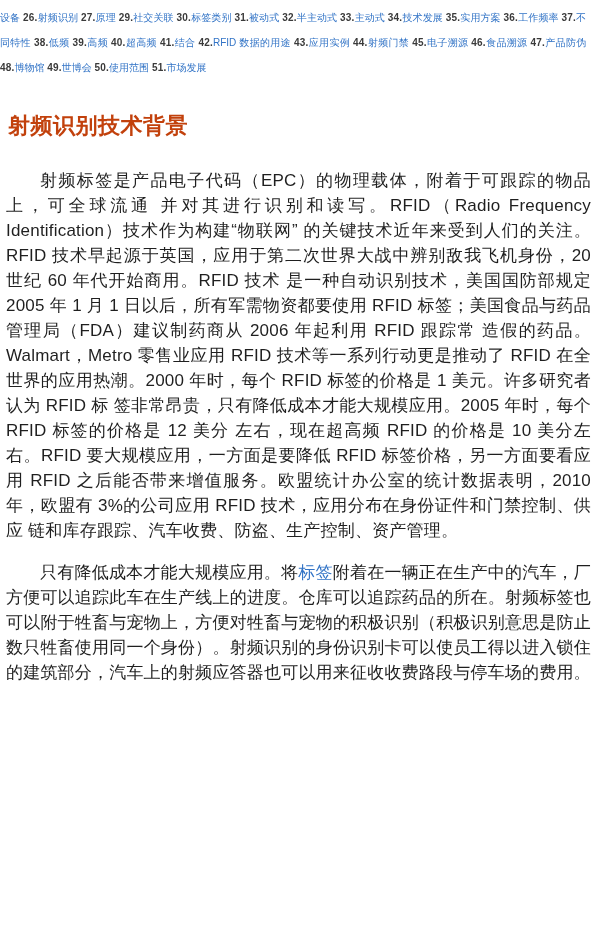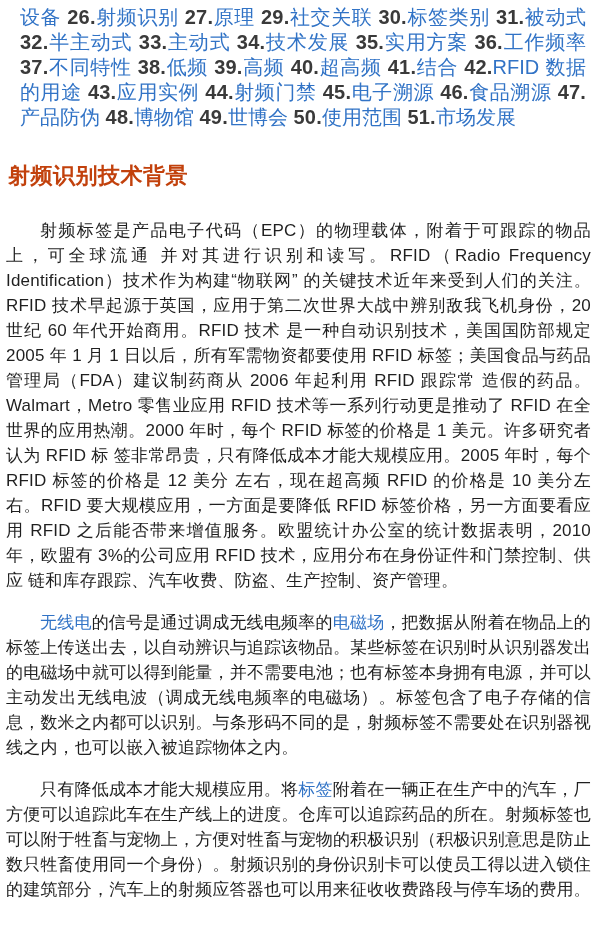--- a/index.html
+++ b/index.html
@@ -14,22 +14,22 @@
     font-family: "Liberation Sans", "DejaVu Sans", sans-serif;
     -webkit-font-smoothing: antialiased;
   }
   .page {
     width: 600px;
     height: 928px;
     background: #ffffff;
   }
   
   .toc {
-    padding: 5px 14px 0 20px;
-    font-size: 20px;
+    padding: 5px 14px 0 0;
+    font-size: 10px;
     line-height: 25px;
     text-align: justify;
     color: var(--toc-number, #3a3a3a);
   }
   .toc .toc-item { white-space: normal; }
   .toc .num {
     color: var(--toc-number, #3a3a3a);
     font-weight: bold;
     letter-spacing: 0.2px;
   }
@@ -63,16 +63,15 @@
   .article b { font-weight: bold; }
 </style>
 </head>
 <body>
 
 <div class="page">
   <div class="toc"><span class="toc-item"><a class="lnk">设备</a></span> <span class="toc-item"><span class="num">26.</span><a class="lnk">射频识别</a></span> <span class="toc-item"><span class="num">27.</span><a class="lnk">原理</a></span> <span class="toc-item"><span class="num">29.</span><a class="lnk">社交关联</a></span> <span class="toc-item"><span class="num">30.</span><a class="lnk">标签类别</a></span> <span class="toc-item"><span class="num">31.</span><a class="lnk">被动式</a></span> <span class="toc-item"><span class="num">32.</span><a class="lnk">半主动式</a></span> <span class="toc-item"><span class="num">33.</span><a class="lnk">主动式</a></span> <span class="toc-item"><span class="num">34.</span><a class="lnk">技术发展</a></span> <span class="toc-item"><span class="num">35.</span><a class="lnk">实用方案</a></span> <span class="toc-item"><span class="num">36.</span><a class="lnk">工作频率</a></span> <span class="toc-item"><span class="num">37.</span><a class="lnk">不同特性</a></span> <span class="toc-item"><span class="num">38.</span><a class="lnk">低频</a></span> <span class="toc-item"><span class="num">39.</span><a class="lnk">高频</a></span> <span class="toc-item"><span class="num">40.</span><a class="lnk">超高频</a></span> <span class="toc-item"><span class="num">41.</span><a class="lnk">结合</a></span> <span class="toc-item"><span class="num">42.</span><a class="lnk">RFID 数据的用途</a></span> <span class="toc-item"><span class="num">43.</span><a class="lnk">应用实例</a></span> <span class="toc-item"><span class="num">44.</span><a class="lnk">射频门禁</a></span> <span class="toc-item"><span class="num">45.</span><a class="lnk">电子溯源</a></span> <span class="toc-item"><span class="num">46.</span><a class="lnk">食品溯源</a></span> <span class="toc-item"><span class="num">47.</span><a class="lnk">产品防伪</a></span> <span class="toc-item"><span class="num">48.</span><a class="lnk">博物馆</a></span> <span class="toc-item"><span class="num">49.</span><a class="lnk">世博会</a></span> <span class="toc-item"><span class="num">50.</span><a class="lnk">使用范围</a></span> <span class="toc-item"><span class="num">51.</span><a class="lnk">市场发展</a></span> </div>
   <div class="article">
       <h2>射频识别技术背景</h2>
       <p><span>射频标签是产品电子代码（EPC）的物理载体，附着于可跟踪的物品上，可全球流通 并对其进行识别和读写。RFID（Radio Frequency Identification）技术作为构建“物联网” 的关键技术近年来受到人们的关注。RFID 技术早起源于英国，应用于第二次世界大战中辨别敌我飞机身份，20 世纪 60 年代开始商用。RFID 技术 是一种自动识别技术，美国国防部规定 2005 年 1 月 1 日以后，所有军需物资都要使用 RFID 标签；美国食品与药品管理局（FDA）建议制药商从 2006 年起利用 RFID 跟踪常 造假的药品。Walmart，Metro 零售业应用 RFID 技术等一系列行动更是推动了 RFID 在全 世界的应用热潮。2000 年时，每个 RFID 标签的价格是 1 美元。许多研究者认为 RFID 标 签非常昂贵，只有降低成本才能大规模应用。2005 年时，每个 RFID 标签的价格是 12 美分 左右，现在超高频 RFID 的价格是 10 美分左右。RFID 要大规模应用，一方面是要降低 RFID 标签价格，另一方面要看应用 RFID 之后能否带来增值服务。欧盟统计办公室的统计数据表明，2010 年，欧盟有 3%的公司应用 RFID 技术，应用分布在身份证件和门禁控制、供应 链和库存跟踪、汽车收费、防盗、生产控制、资产管理。</span></p>
-      <p><a class="lnk">无线电</a><span>的信号是通过调成无线电频率的</span><a class="lnk">电磁场</a><span>，把数据从附着在物品上的标签上传送出去，以自动辨识与追踪该物品。某些标签在识别时从识别器发出的电磁场中就可以得到能量，并不需要电池；也有标签本身拥有电源，并可以主动发出无线电波（调成无线电频率的电磁场）。标签包含了电子存储的信息，数米之内都可以识别。与条形码不同的是，射频标签不需要处在识别器视线之内，也可以嵌入被追踪物体之内。</span></p>
       <p><span>只有降低成本才能大规模应用。将</span><a class="lnk">标签</a><span>附着在一辆正在生产中的汽车，厂方便可以追踪此车在生产线上的进度。仓库可以追踪药品的所在。射频标签也可以附于牲畜与宠物上，方便对牲畜与宠物的积极识别（积极识别意思是防止数只牲畜使用同一个身份）。射频识别的身份识别卡可以使员工得以进入锁住的建筑部分，汽车上的射频应答器也可以用来征收收费路段与停车场的费用。</span></p>
     </div>
 </div>
 
 </body></html>

